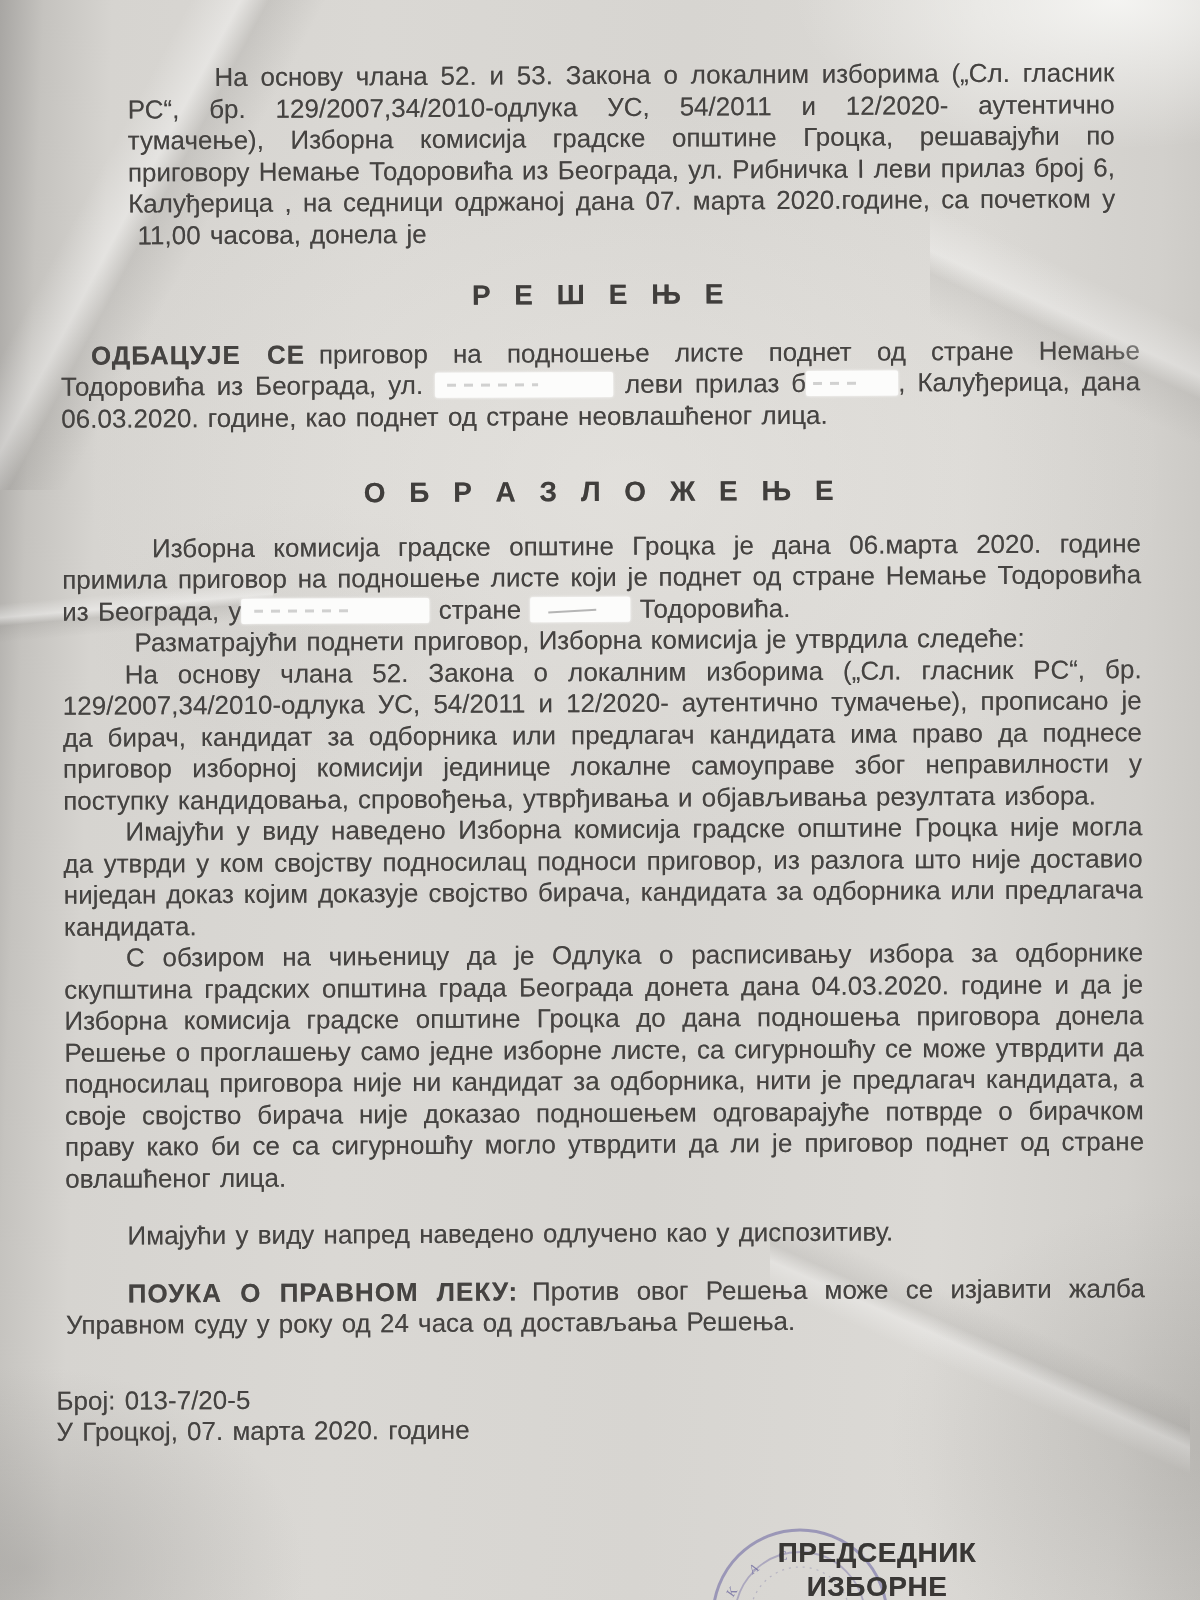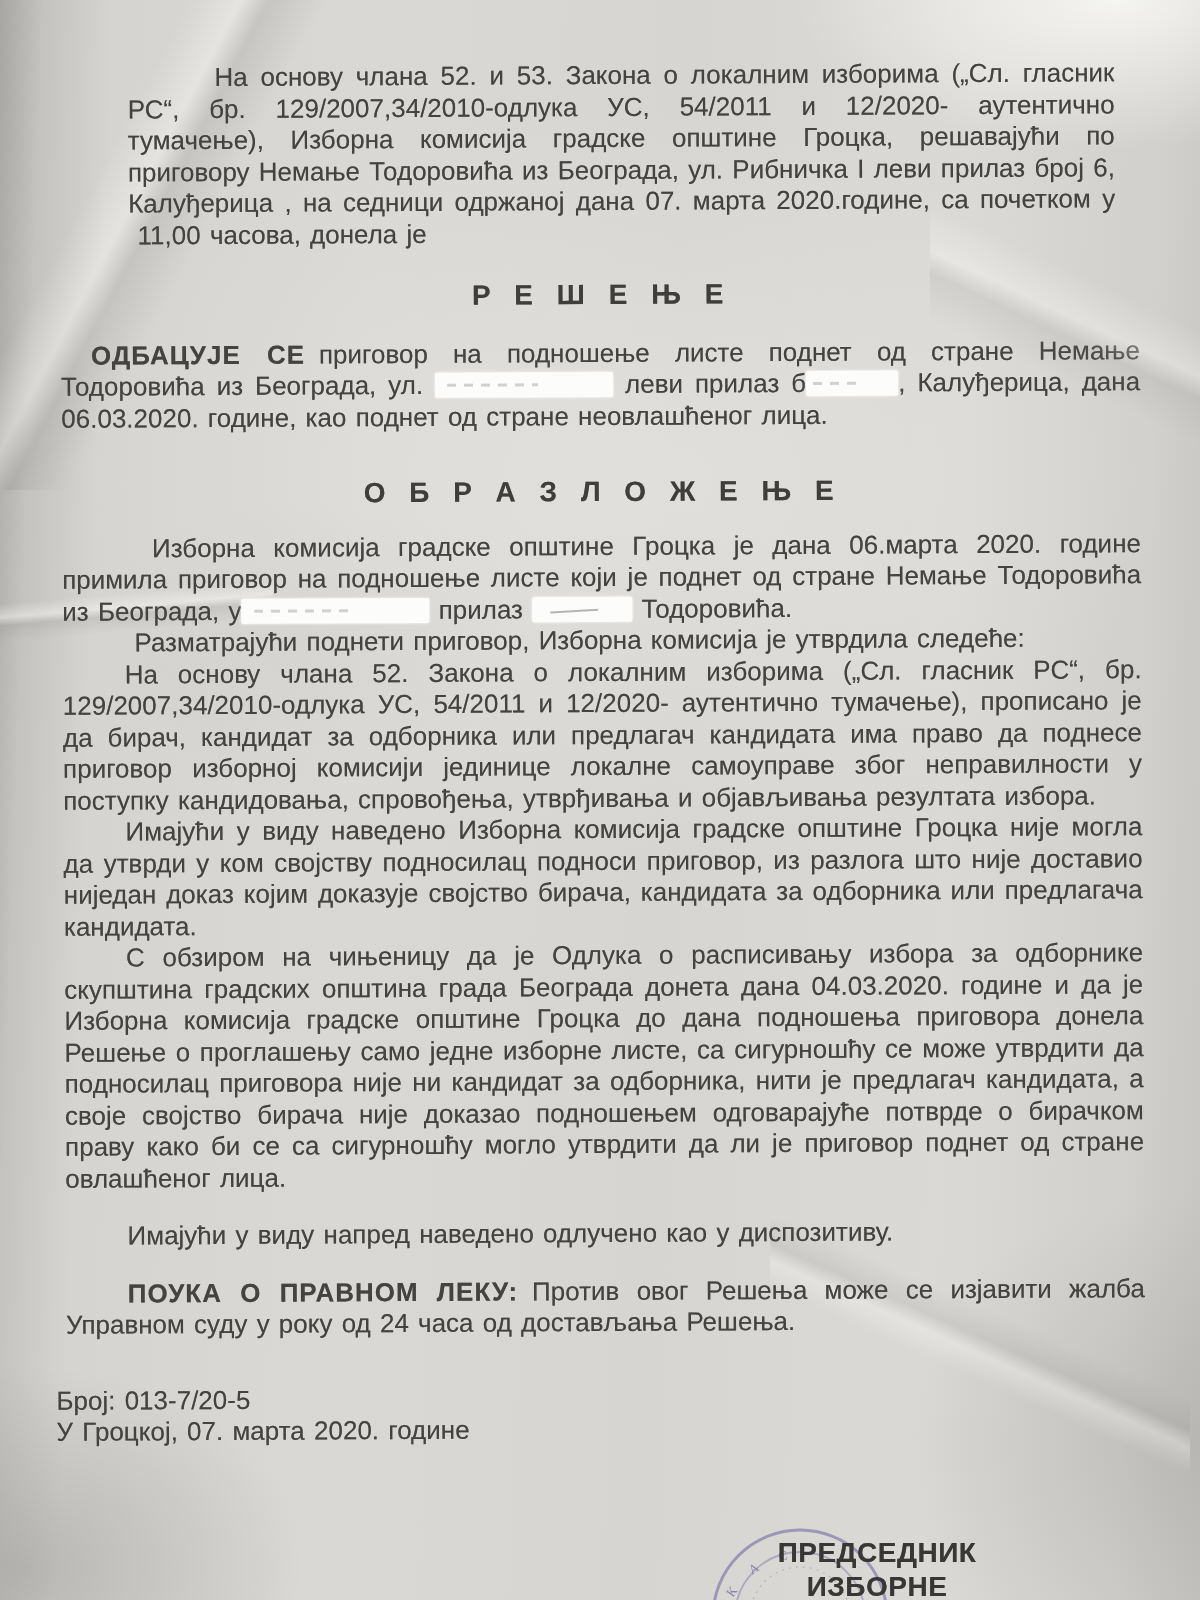--- a/index.html
+++ b/index.html
@@ -93,21 +93,21 @@
   <div class="content">
 
     <p class="intro">На основу члана 52. и 53. Закона о локалним изборима („Сл. гласник РС“, бр. 129/2007,34/2010-одлука УС, 54/2011 и 12/2020- аутентично тумачење), Изборна комисија градске општине Гроцка, решавајући по приговору Немање Тодоровића из Београда, ул. Рибничка I леви прилаз број 6, Калуђерица , на седници одржаној дана 07. марта 2020.године, са почетком у &nbsp;11,00 часова, донела је</p>
 
     <p class="h h1">Р Е Ш Е Њ Е</p>
 
     <p class="ind30"><span class="b lead">ОДБАЦУЈЕ СЕ</span><span>приговор на подношење листе поднет од стране Немање Тодоровића из Београда, ул. </span><span class="redact r-w178 peek"></span><span> леви прилаз б</span><span class="redact r-w92 peek"></span><span>, Калуђерица, дана 06.03.2020. године, као поднет од стране неовлашћеног лица.</span></p>
 
     <p class="h h2">О Б Р А З Л О Ж Е Њ Е</p>
 
-    <p class="ind90"><span>Изборна комисија градске општине Гроцка је дана 06.марта 2020. године примила приговор на подношење листе који је поднет од стране Немање Тодоровића из Београда, у</span><span class="redact r-w188 peek"></span><span> прилаз </span><span class="redact r-w100 mark"></span><span> Тодоровића.</span></p>
+    <p class="ind90"><span>Изборна комисија градске општине Гроцка је дана 06.марта 2020. године примила приговор на подношење листе који је поднет од стране Немање Тодоровића из Београда, у</span><span class="redact r-w188 peek"></span><span> стране </span><span class="redact r-w100 mark"></span><span> Тодоровића.</span></p>
 
     <p class="ind72">Разматрајући поднети приговор, Изборна комисија је утврдила следеће:</p>
 
     <p class="ind62">На основу члана 52. Закона о локалним изборима („Сл. гласник РС“, бр. 129/2007,34/2010-одлука УС, 54/2011 и 12/2020- аутентично тумачење), прописано је да бирач, кандидат за одборника или предлагач кандидата има право да поднесе приговор изборној комисији јединице локалне самоуправе због неправилности у поступку кандидовања, спровођења, утврђивања и објављивања резултата избора.</p>
 
     <p class="ind62">Имајући у виду наведено Изборна комисија градске општине Гроцка није могла да утврди у ком својству подносилац подноси приговор, из разлога што није доставио ниједан доказ којим доказује својство бирача, кандидата за одборника или предлагача кандидата.</p>
 
     <p class="ind62">С обзиром на чињеницу да је Одлука о расписивању избора за одборнике скупштина градских општина града Београда донета дана 04.03.2020. године и да је Изборна комисија градске општине Гроцка до дана подношења приговора донела Решење о проглашењу само једне изборне листе, са сигурношћу се може утврдити да подносилац приговора није ни кандидат за одборника, нити је предлагач кандидата, а своје својство бирача није доказао подношењем одговарајуће потврде о бирачком праву како би се са сигурношћу могло утврдити да ли је приговор поднет од стране овлашћеног лица.</p>
 
     <p class="ind62 gap">Имајући у виду напред наведено одлучено као у диспозитиву.</p>

